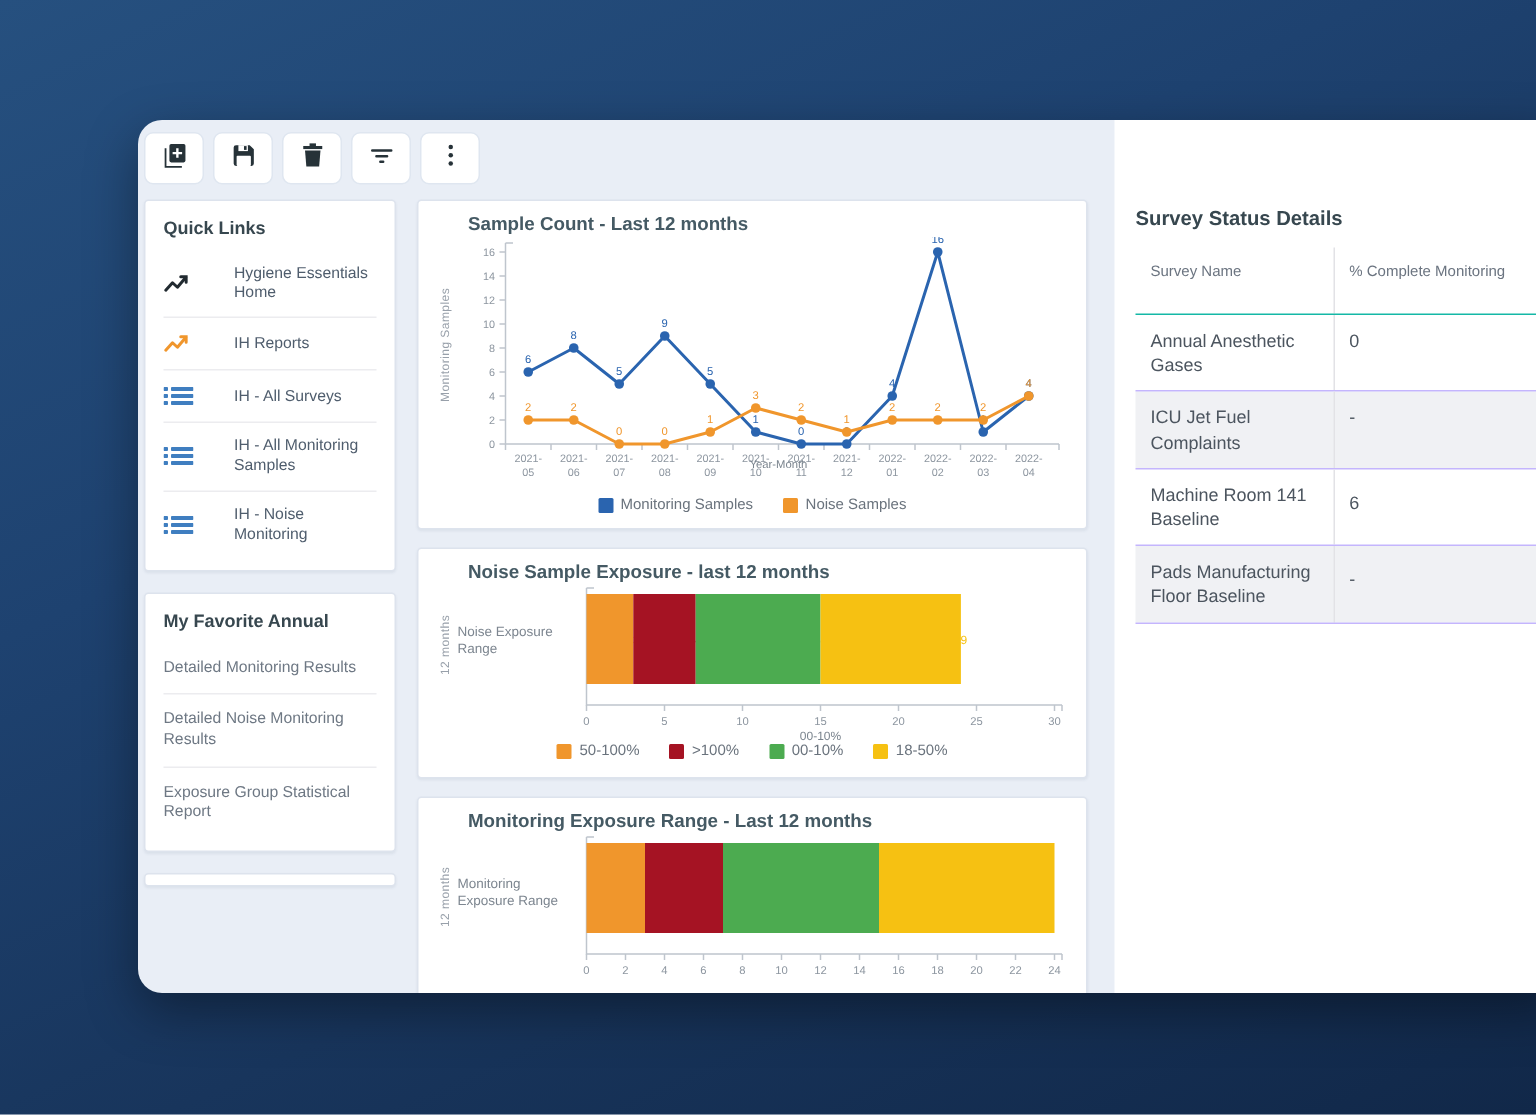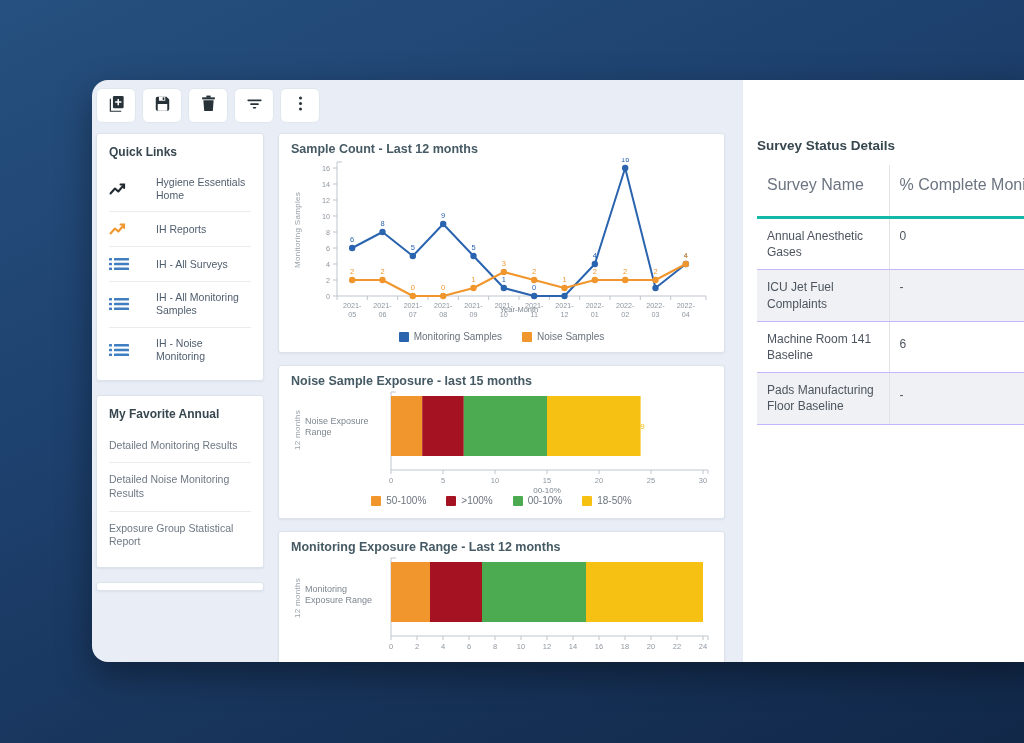--- a/index.html
+++ b/index.html
@@ -41,21 +41,21 @@
   .side-item { display:flex; align-items:center; gap:27px; padding:9px 0; border-top:1px solid #ececef; cursor:pointer; }
   .side-item .sicon { width:20px; flex:none; display:flex; }
   .side-item .slabel { font-size:10.5px; color:#4f5d6d; line-height:1.25; }
   .fav-item { padding:10px 0; border-top:1px solid #ececef; font-size:10.5px; color:#6e7884; line-height:1.3; cursor:pointer; }
   .first { border-top:none; }
   .side-card .pad-bot { height:8px; }
   .peek { height:9px; }
 
   
   .chart-card { padding:8px 12px 4px 12px; position:relative; }
-  .chart-title { font-size:12.5px; font-weight:bold; color:#455a64; margin-bottom:2px; }
+  .chart-title { font-size:12.5px; font-weight:bold; color:#455a64; margin-bottom:2px;margin-left:21px; }
   .chart-wrap { position:relative; }
   .rot-label {
     position:absolute; left:0; top:0; bottom:28px; width:12px;
     writing-mode:vertical-rl; transform:rotate(180deg);
     display:flex; align-items:center; justify-content:center;
     font-size:8px; color:#98a0aa; letter-spacing:.3px;
   }
   .cat-label {
     position:absolute; left:14px; width:76px; text-align:left;
     font-size:9px; color:#7d8690; line-height:1.25;
@@ -63,21 +63,21 @@
   .legend { display:flex; justify-content:center; gap:20px; margin-top:1px; }
   .li { display:flex; align-items:center; gap:5px; font-size:10px; color:#6a737d; }
   .sw { width:10px; height:10px; display:inline-block; border-radius:1px; }
 
   
   .survey-title { font-size:13.5px; font-weight:bold; color:#37474f; margin-bottom:12px; }
   table.survey { border-collapse:collapse; width:360px; table-layout:fixed; }
   table.survey th, table.survey td {
     text-align:left; vertical-align:top; padding:9px 10px; font-weight:normal;
   }
-  table.survey th { font-size:16px; color:#6b7480; padding-top:11px; padding-bottom:22px; border-bottom:3px solid #14b8a6; }
+  table.survey th { font-size:10px; color:#6b7480; padding-top:11px; padding-bottom:22px; border-bottom:1px solid #14b8a6; }
   table.survey td { font-size:12px; color:#4c555f; line-height:1.35; border-bottom:1px solid #c4b5fd; }
   table.survey th:nth-child(2), table.survey td:nth-child(2) { border-left:1px solid #e2e2e6; }
   table.survey col.c1 { width:132px; }
   table.survey tbody tr:nth-child(even) { background:#f0f1f4; }
   table.survey td.val { padding-top:14px; }
 </style>
 </head>
 <body>
 
 <div class="panel">
@@ -323,21 +323,21 @@
                 <span>Monitoring Samples</span>
               </span>
             <span class="li">
                 <i class="sw" style="background: rgb(240, 150, 44);"></i>
                 <span>Noise Samples</span>
               </span>
           </div>
         </div>
 
         <div class="card chart-card" style="height:154px;">
-          <div class="chart-title">Noise Sample Exposure - last 15 months</div>
+          <div class="chart-title">Noise Sample Exposure - last 12 months</div>
           <div class="chart-wrap" style="height:104px;">
             <div class="rot-label" style="bottom:24px;">12 months</div>
             <div class="cat-label" style="top:26px;">Noise Exposure Range</div>
             <svg width="421" height="104">
                 <path d="M100 2 h5 M100 2 V80 H417 M417 80 v4" stroke="#bfc5cd" fill="none"></path>
                 <line x1="100" y1="80" x2="100" y2="84" stroke="#bfc5cd"></line>
                 <text x="100" y="93" text-anchor="middle" font-size="7.5" fill="#8d96a0">0</text>
                 <line x1="152" y1="80" x2="152" y2="84" stroke="#bfc5cd"></line>
                 <text x="152" y="93" text-anchor="middle" font-size="7.5" fill="#8d96a0">5</text>
                 <line x1="204" y1="80" x2="204" y2="84" stroke="#bfc5cd"></line>

